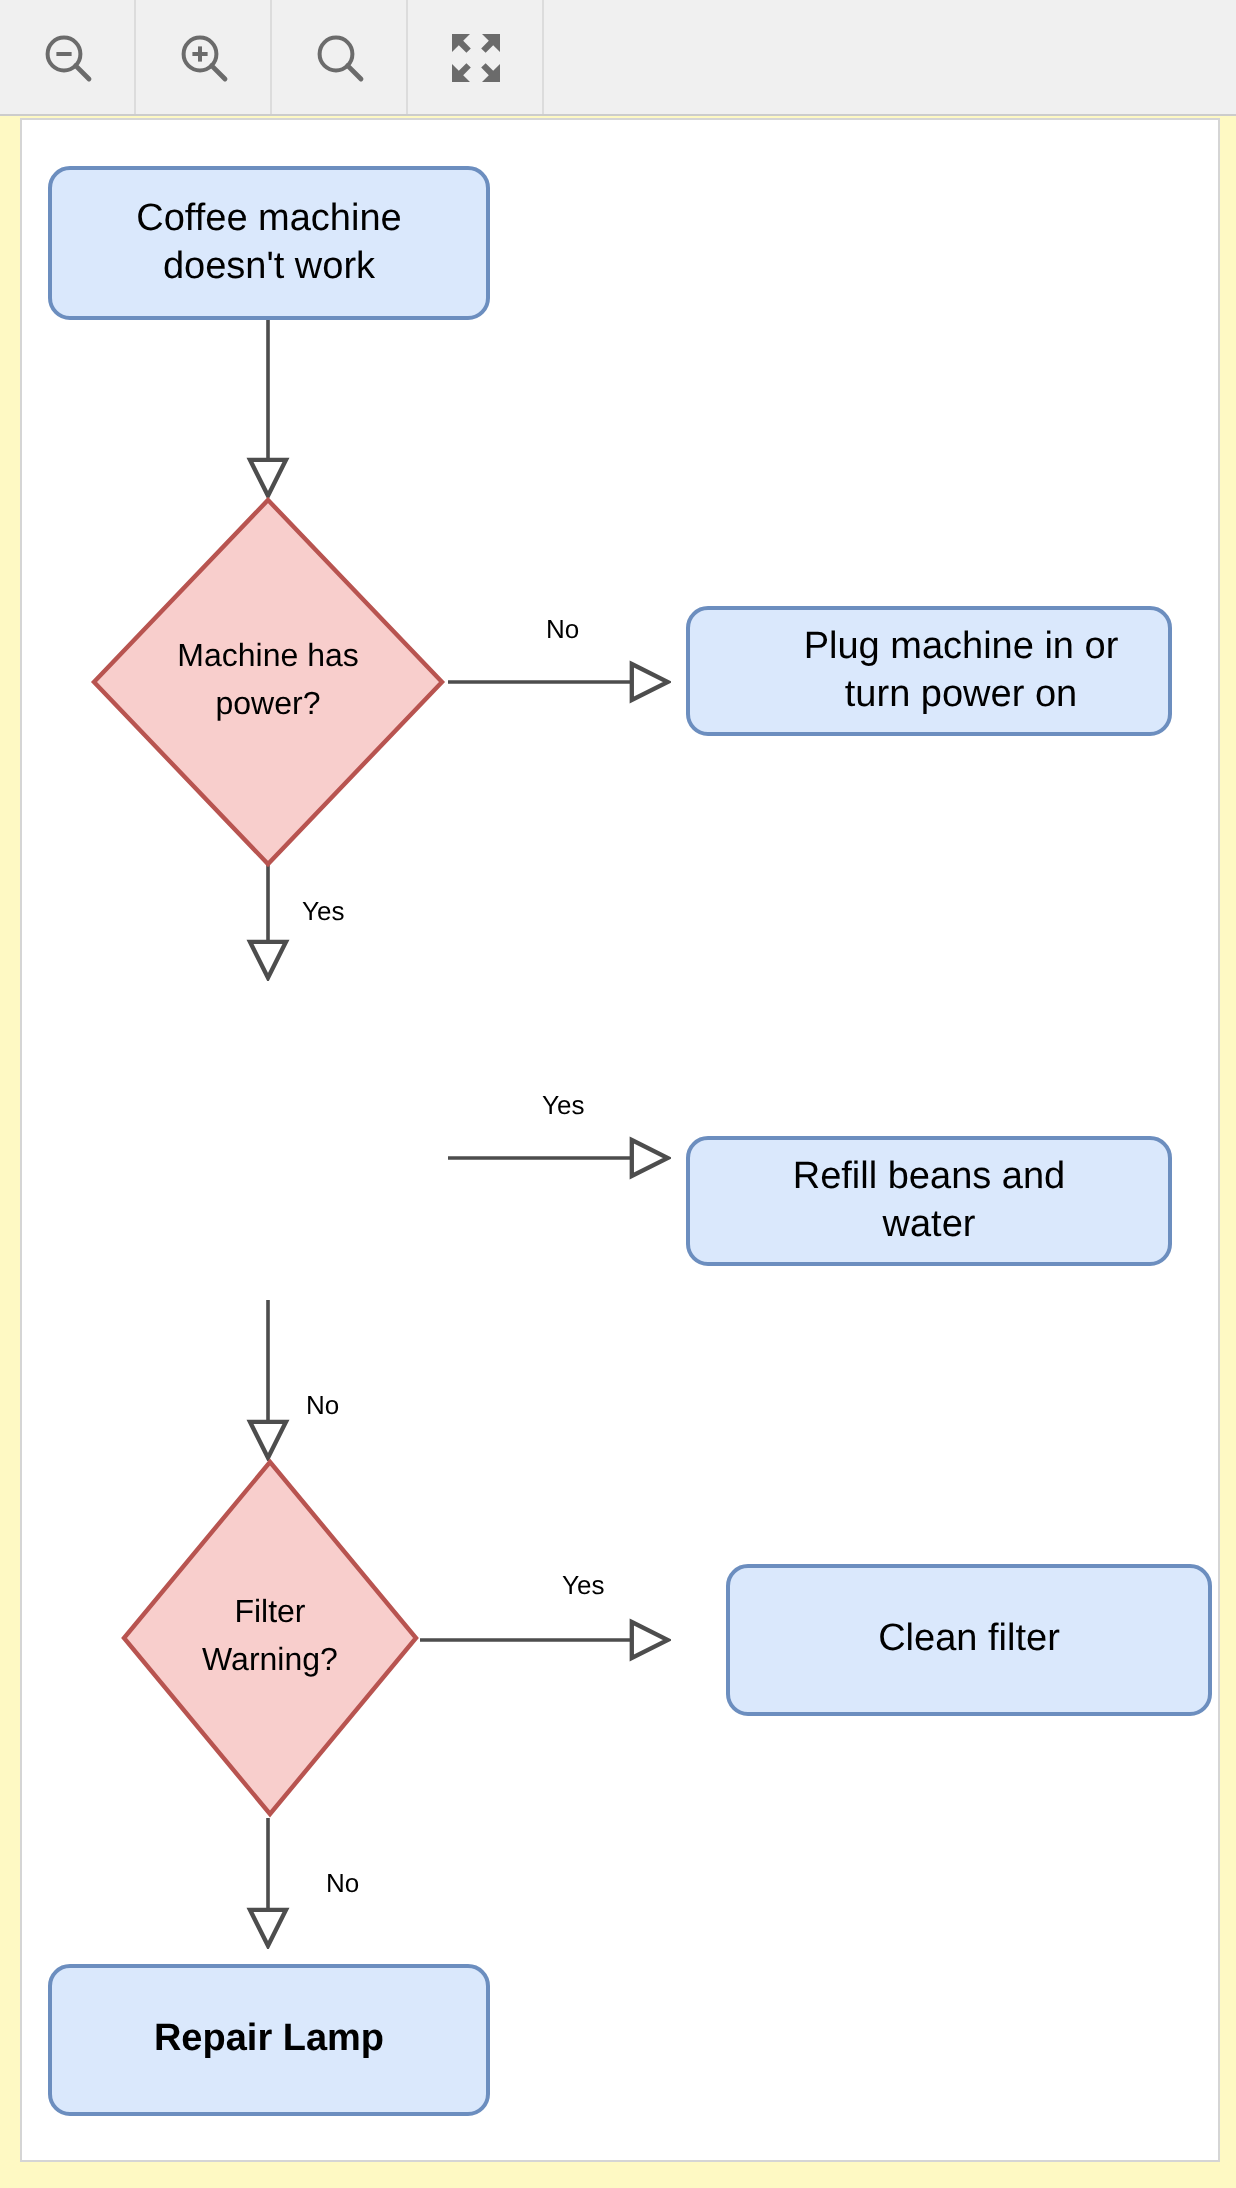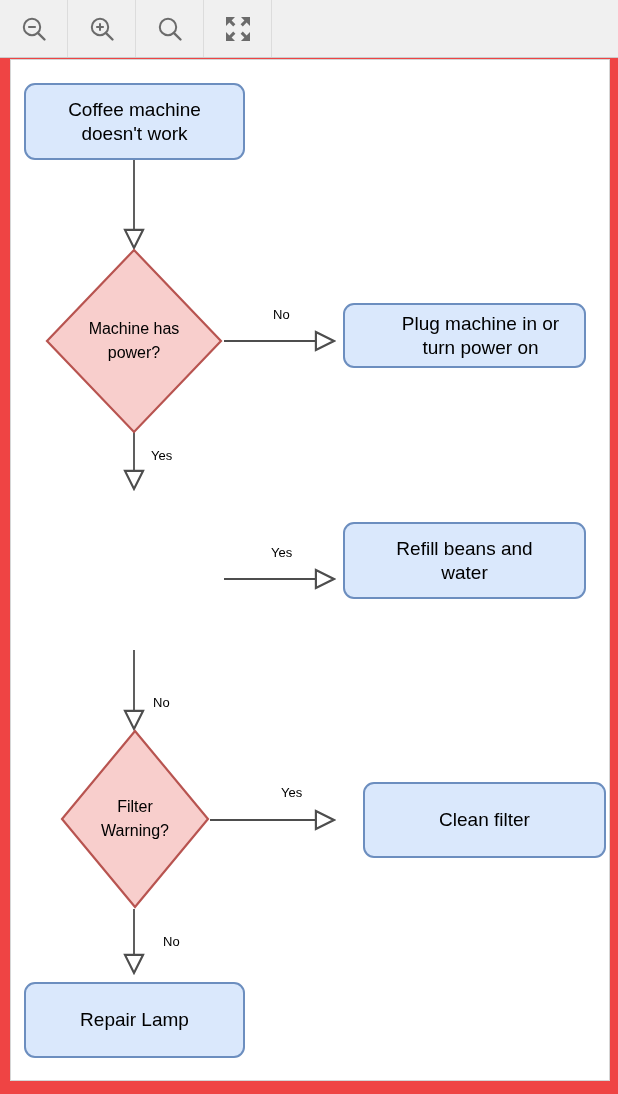--- a/index.html
+++ b/index.html
@@ -10,21 +10,21 @@
   body {
     width: 618px;
     height: 1094px;
     font-family: "Liberation Sans", sans-serif;
     overflow: hidden;
   }
   #app {
     position: relative;
     width: 618px;
     height: 1094px;
-    background: #ef4444;
+    background: #fef9c3;
   }
 
   
   #toolbar {
     position: absolute;
     left: 0;
     top: 0;
     width: 618px;
     height: 58px;
     background: #f0f0f0;
@@ -210,38 +210,38 @@
       <div class="diamond-label">Machine has
 power?</div>
     </div>
 
     <div class="node box" style="left:332px; top:243px; width:243px; height:65px;padding-left:32px;">
       <span class="node-label">Plug machine in or
 turn power on</span>
     </div>
 
 
-    <div class="node box" style="left:332px; top:462px; width:243px; height:77px;">
+    <div class="node box" style="left:332px; top:508px; width:243px; height:65px;">
       <span class="node-label">Refill beans and
 water</span>
     </div>
 
     <div class="diamond-wrap" style="left:48px; top:668px; width:152px; height:182px;">
       <svg width="152" height="182" viewBox="0 0 152 182">
         <polygon points="76,3 149,91 76,179 3,91" fill="#f8cecc" stroke="#b85450" stroke-width="2.2" stroke-linejoin="miter"></polygon>
       </svg>
       <div class="diamond-label">Filter
 Warning?</div>
     </div>
 
     <div class="node box" style="left:332px; top:722px; width:243px; height:76px;margin-left:20px;">
       <span class="node-label">Clean filter</span>
     </div>
 
-    <div class="node box" style="left:13px; top:922px; width:221px; height:76px;">
+    <div class="node box" style="left:13px; top:922px; width:221px; height:76px;font-weight:bold;">
       <span class="node-label">Repair Lamp</span>
     </div>
 
     <div class="edge-label" style="left:262px; top:245px;">No</div>
 
     <div class="edge-label" style="left:140px; top:386px;">Yes</div>
 
     <div class="edge-label" style="left:260px; top:483px;">Yes</div>
 
     <div class="edge-label" style="left:142px; top:633px;">No</div>

